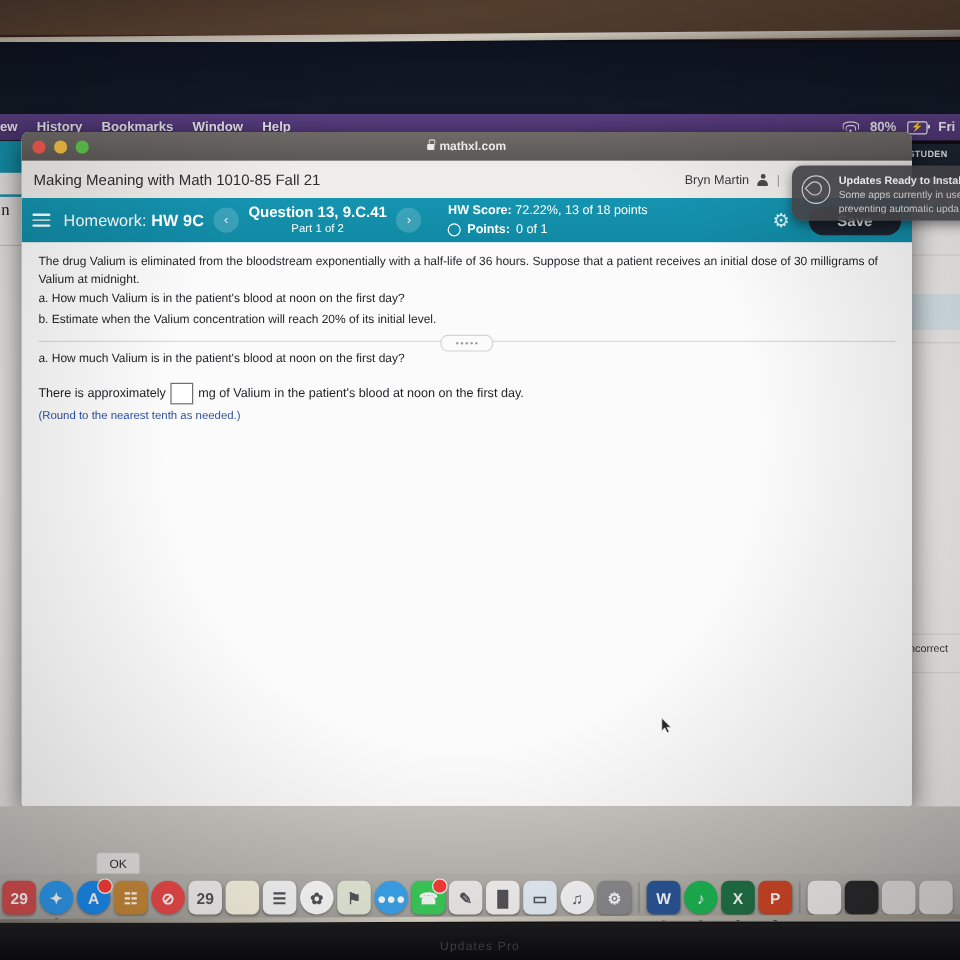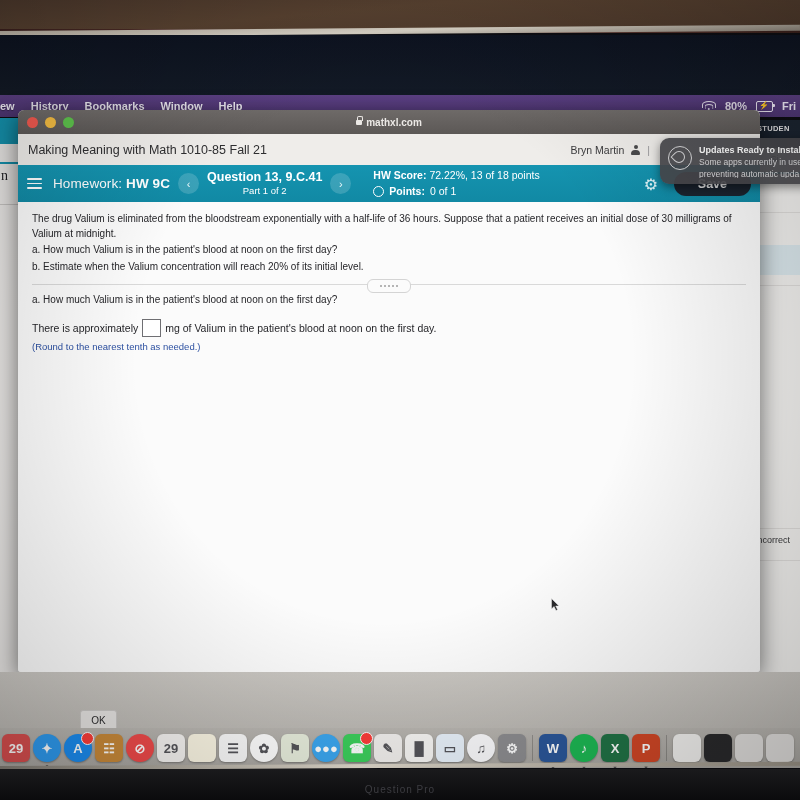--- a/index.html
+++ b/index.html
@@ -436,13 +436,13 @@
     <div class="dapp" style="background: rgb(42, 42, 44); color: rgb(255, 255, 255);"></div>
     <div class="dapp" style="background: rgb(228, 226, 224); color: rgb(85, 85, 90);"></div>
     <div class="dapp" style="background: rgb(228, 226, 224); color: rgb(85, 85, 90);"></div>
   </div>
 
 <div class="glare"></div>
 <div class="vignette"></div>
 
 <div class="bezel-bottom"></div>
 <div class="chin"></div>
-<div class="chin-label">Question Pro</div>
+<div class="chin-label">Updates Pro</div>
 
 </body></html>

